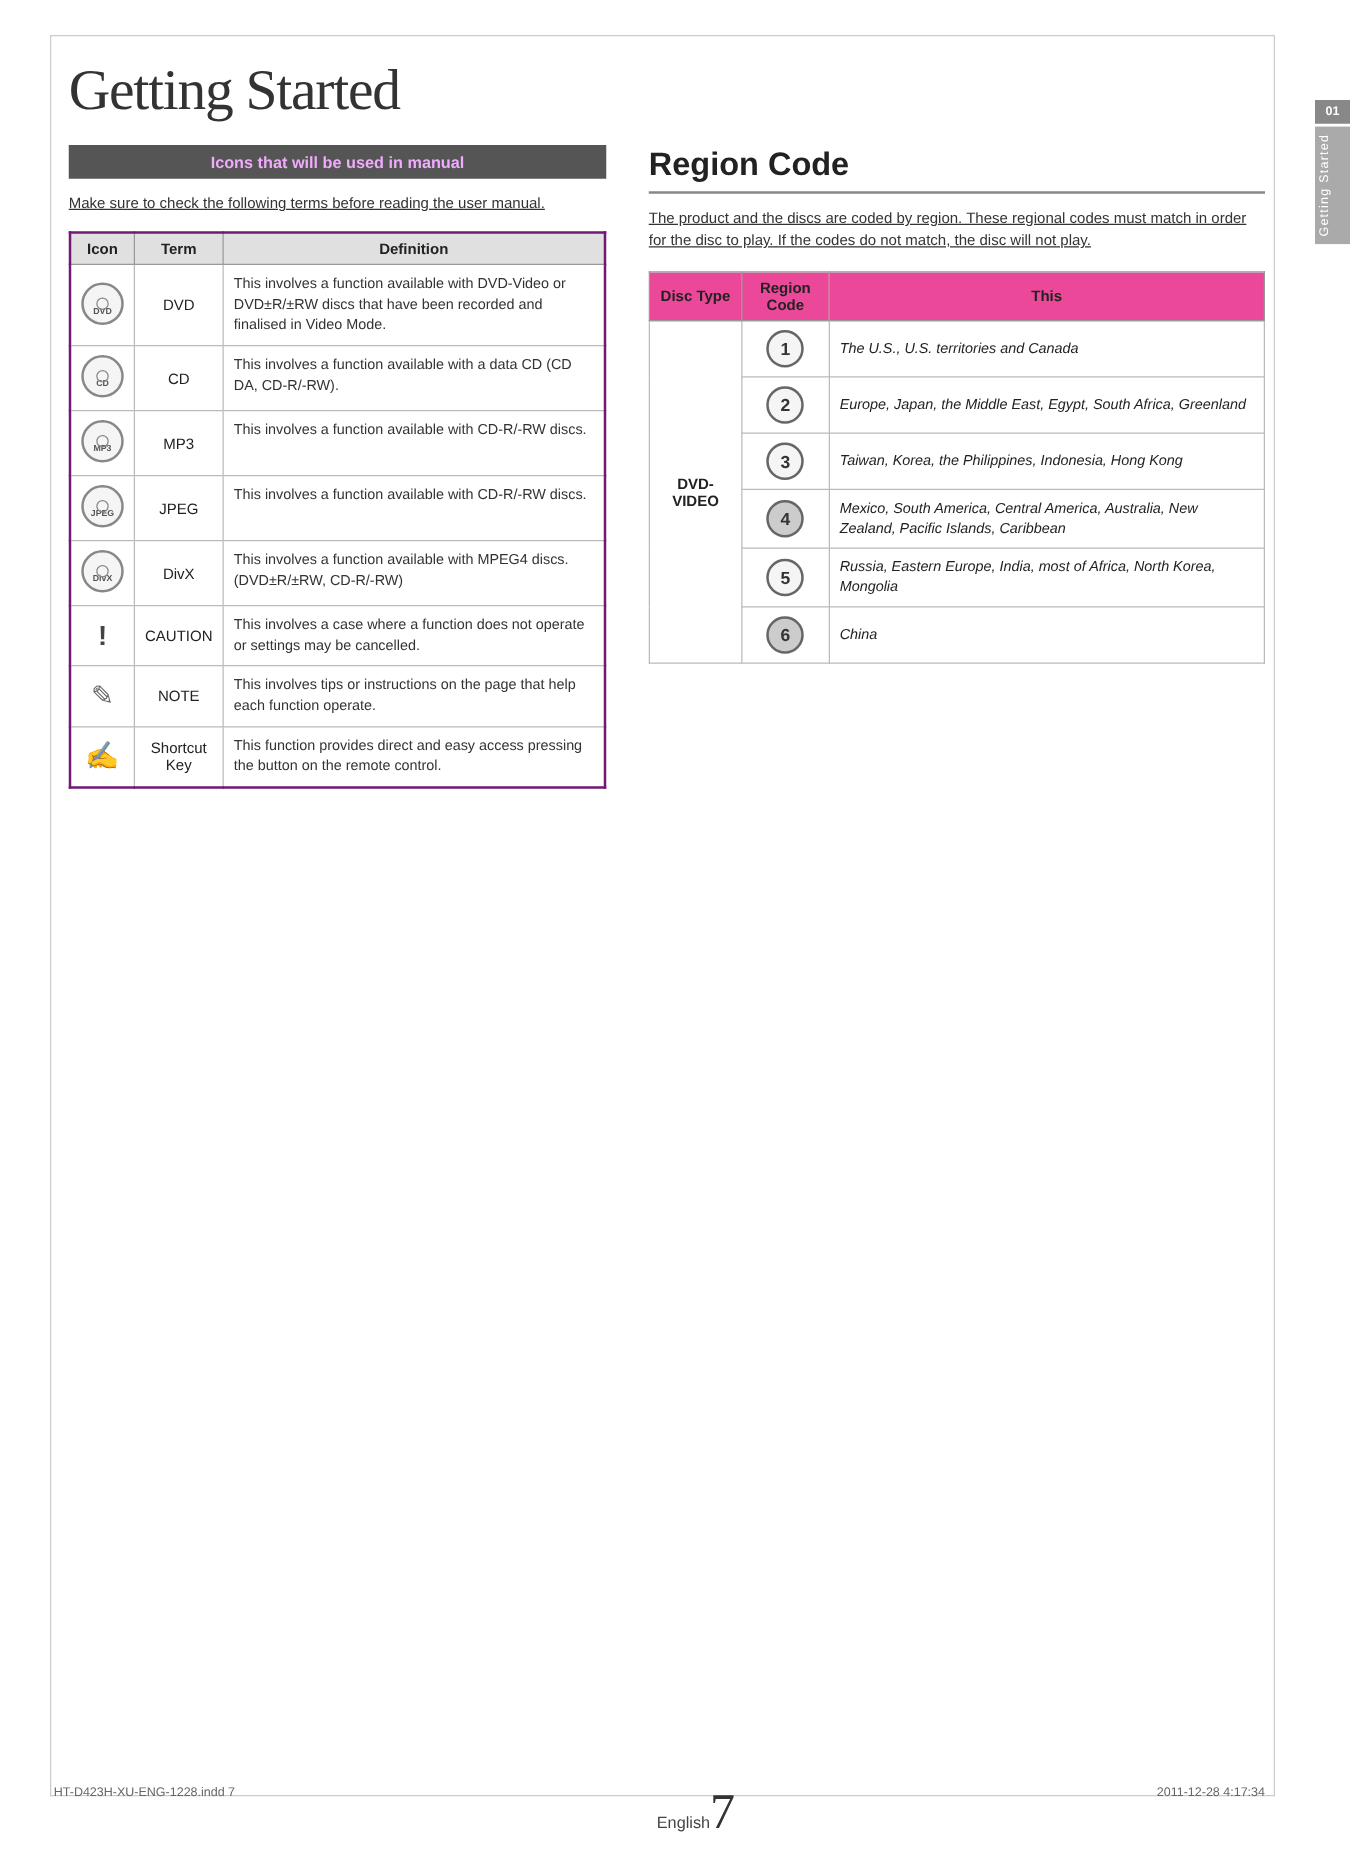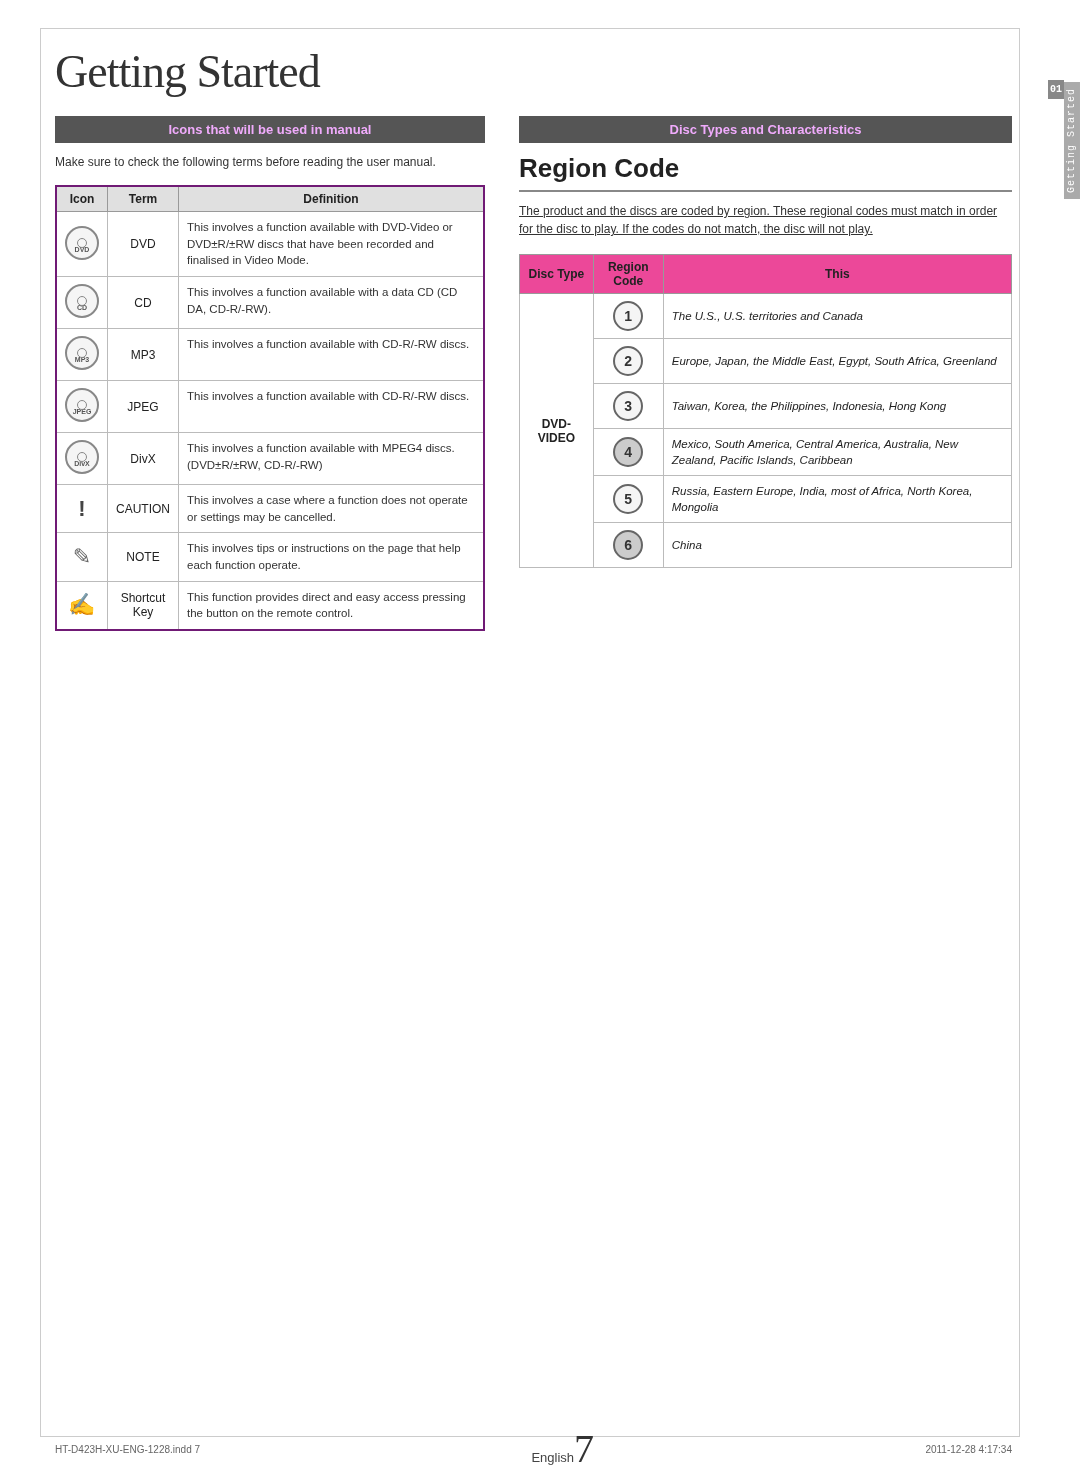--- a/index.html
+++ b/index.html
@@ -36,23 +36,22 @@
       border-right: 1px solid #ccc;
     }
 
     
     .sidebar-tab {
       position: absolute;
       right: 0;
       top: 80px;
       width: 32px;
       display: flex;
-      flex-direction: row;
-      align-items: flex-start;
-      font-family: Liberation Mono, monospace;
+      flex-direction: column;
+      align-items: flex-end;
     }
     .sidebar-num {
       background: #888;
       color: #fff;
       width: 28px;
       font-size: 10px;
       text-align: center;
       padding: 4px 2px;
       font-weight: bold;
     }
@@ -115,20 +114,21 @@
       font-weight: bold;
       padding: 6px 10px;
       margin-bottom: 10px;
     }
 
     .intro-text {
       font-size: 12px;
       color: #333;
       line-height: 1.5;
       margin-bottom: 14px;
+      text-decoration: underline;
     }
 
     
     .icons-table {
       width: 100%;
       border-collapse: collapse;
       border: 2px solid #701a75;
     }
     .icons-table th {
       background: #e0e0e0;
@@ -275,25 +275,25 @@
       font-size: 14px;
       font-weight: bold;
       color: #333;
       background: #f5f5f5;
     }
 
     
     .footer {
       position: absolute;
       bottom: 10px;
-      left: 55px;
+      left: 43px;
       right: 68px;
       display: flex;
       justify-content: space-between;
-      align-items: center;
+      align-items: flex-start;
       font-size: 10px;
       color: #666;
     }
 
     .page-num-area {
       display: flex;
       align-items: baseline;
       gap: 0;
     }
     .page-lang {
@@ -393,21 +393,20 @@
               <td class="term-cell">Shortcut Key</td>
               <td class="def-cell">This function provides direct and easy access pressing the button on the remote control.</td>
             </tr>
           </tbody>
       </table>
 
     </div>
 
     <div class="right-col">
 
-      <div class="section-header">Disc Types and Characteristics</div>
 
       <h2 class="region-code-title">Region Code</h2>
 
       <p class="region-desc">The product and the discs are coded by region. These regional codes must match in order for the disc to play. If the codes do not match, the disc will not play.</p>
 
       <table class="region-table">
         <thead>
           <tr>
             <th>Disc Type</th>
             <th style="width:70px">Region Code</th>

